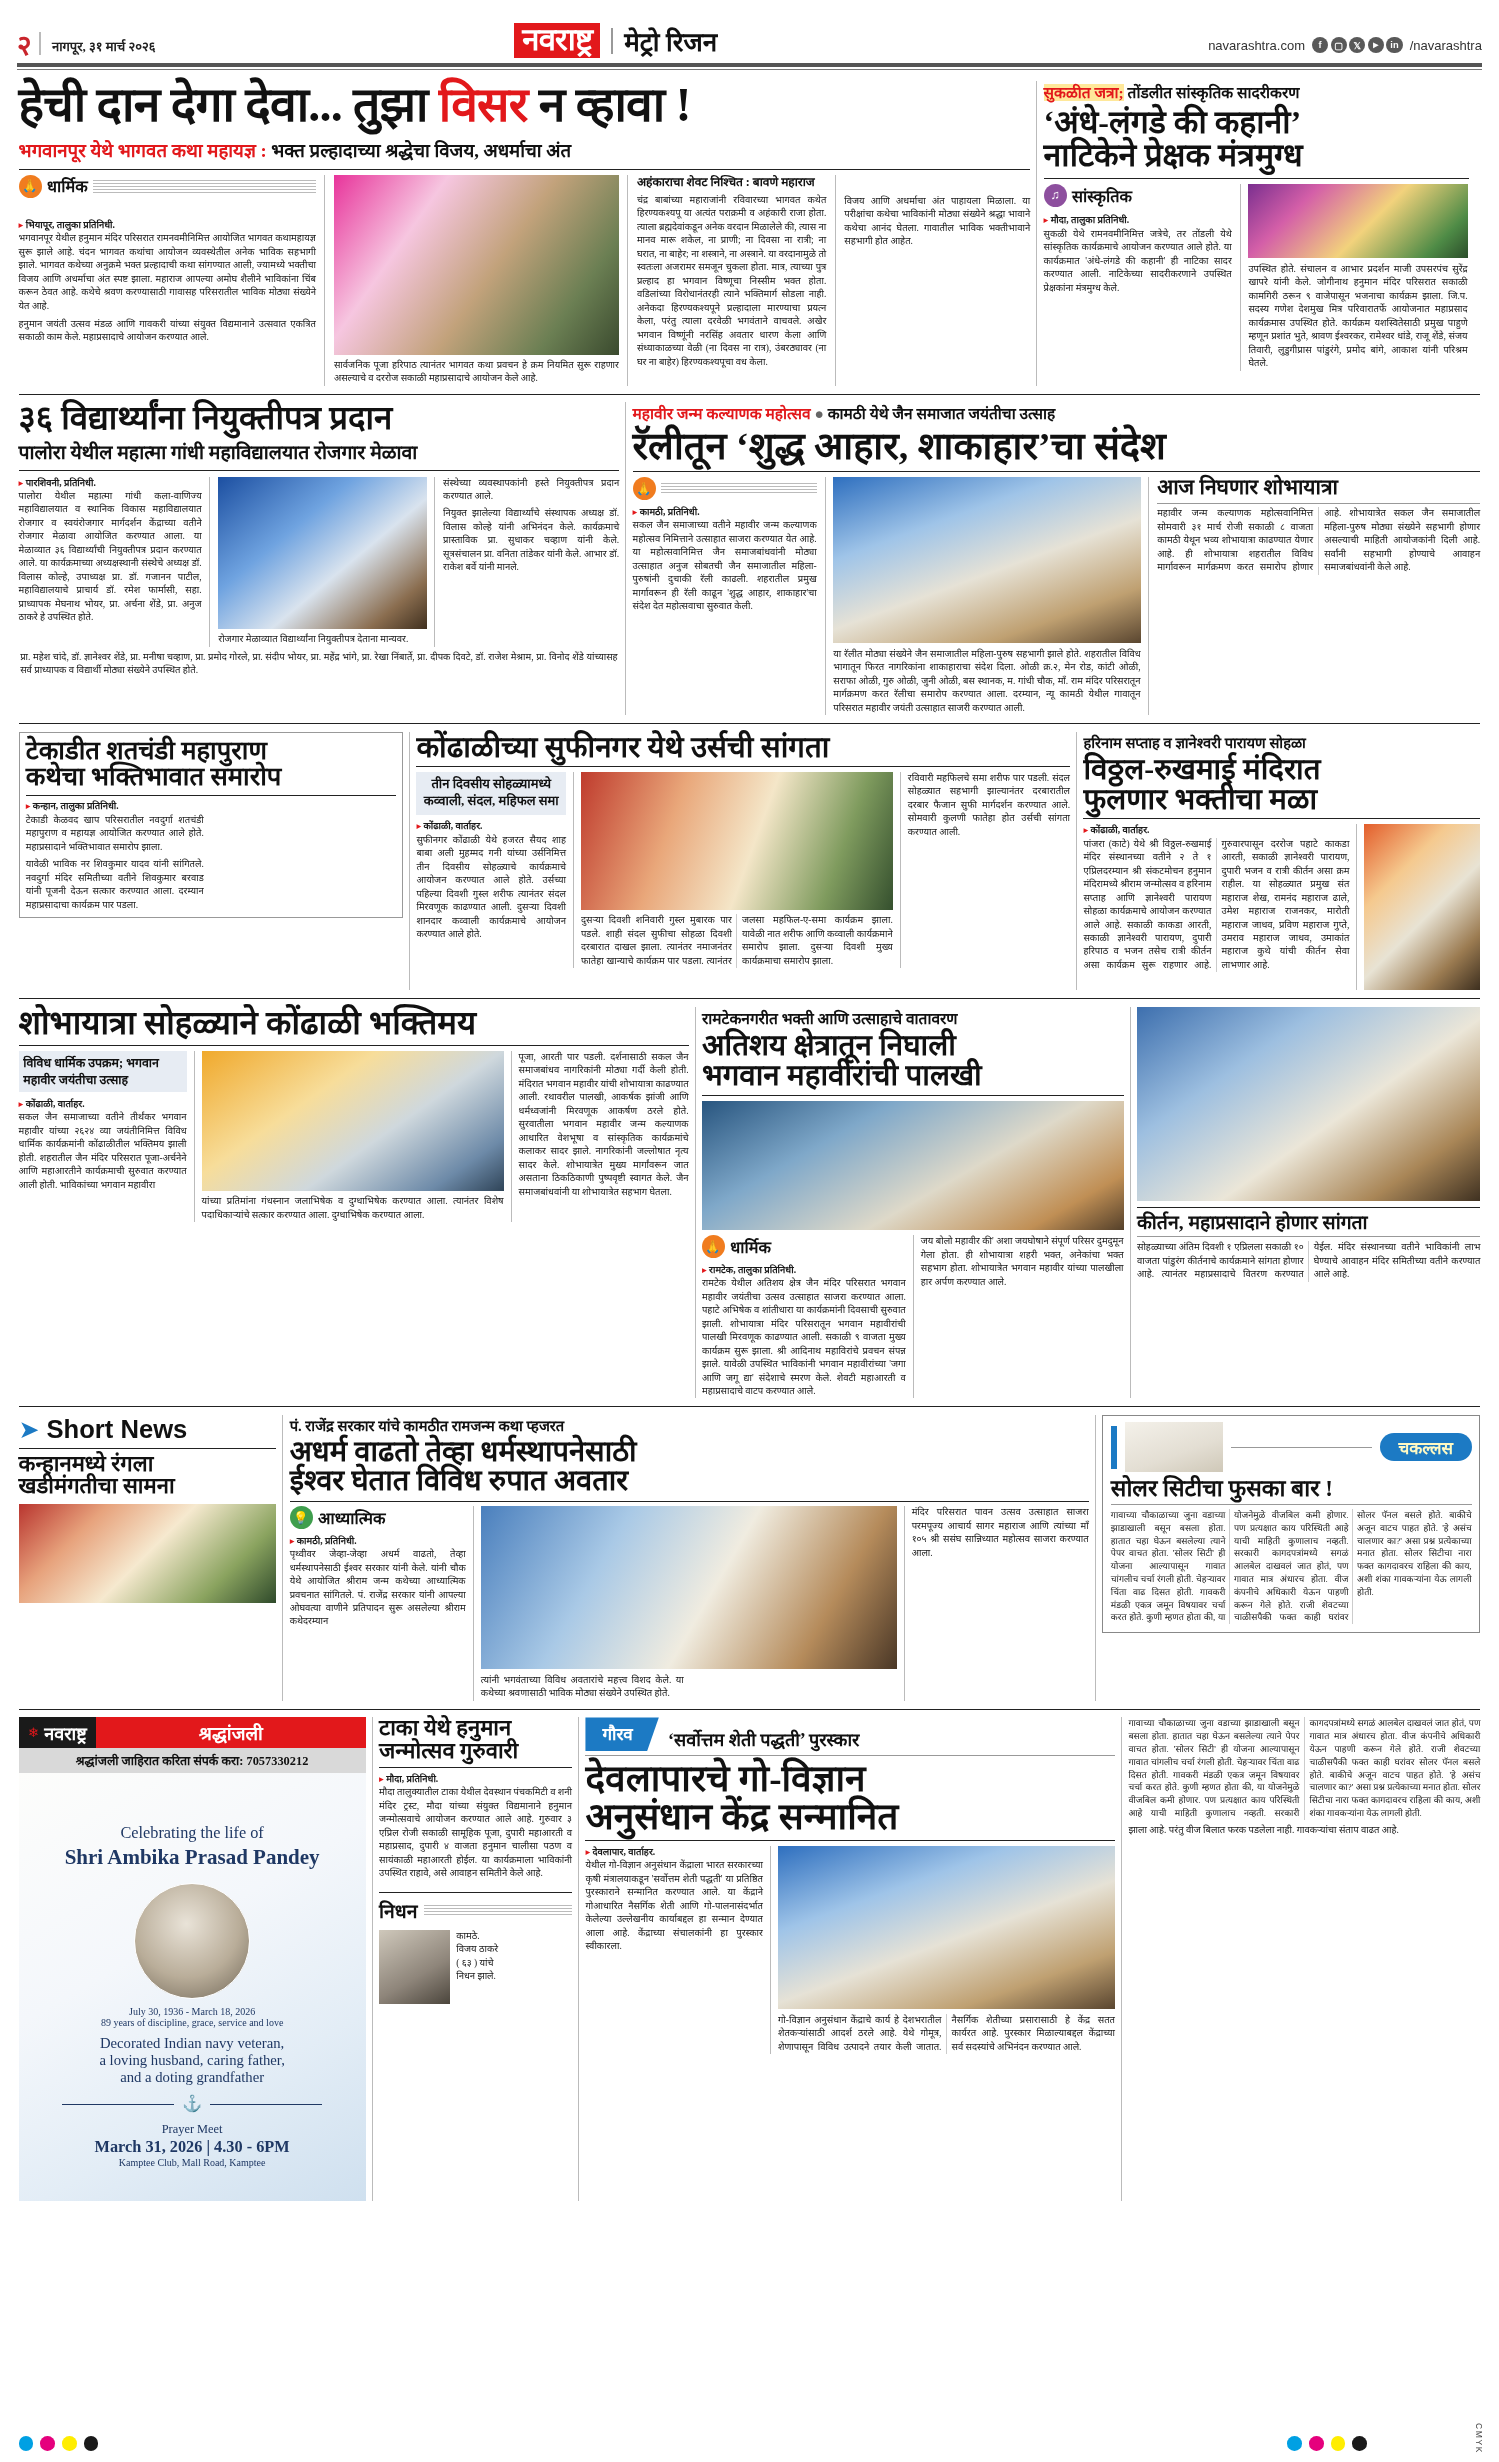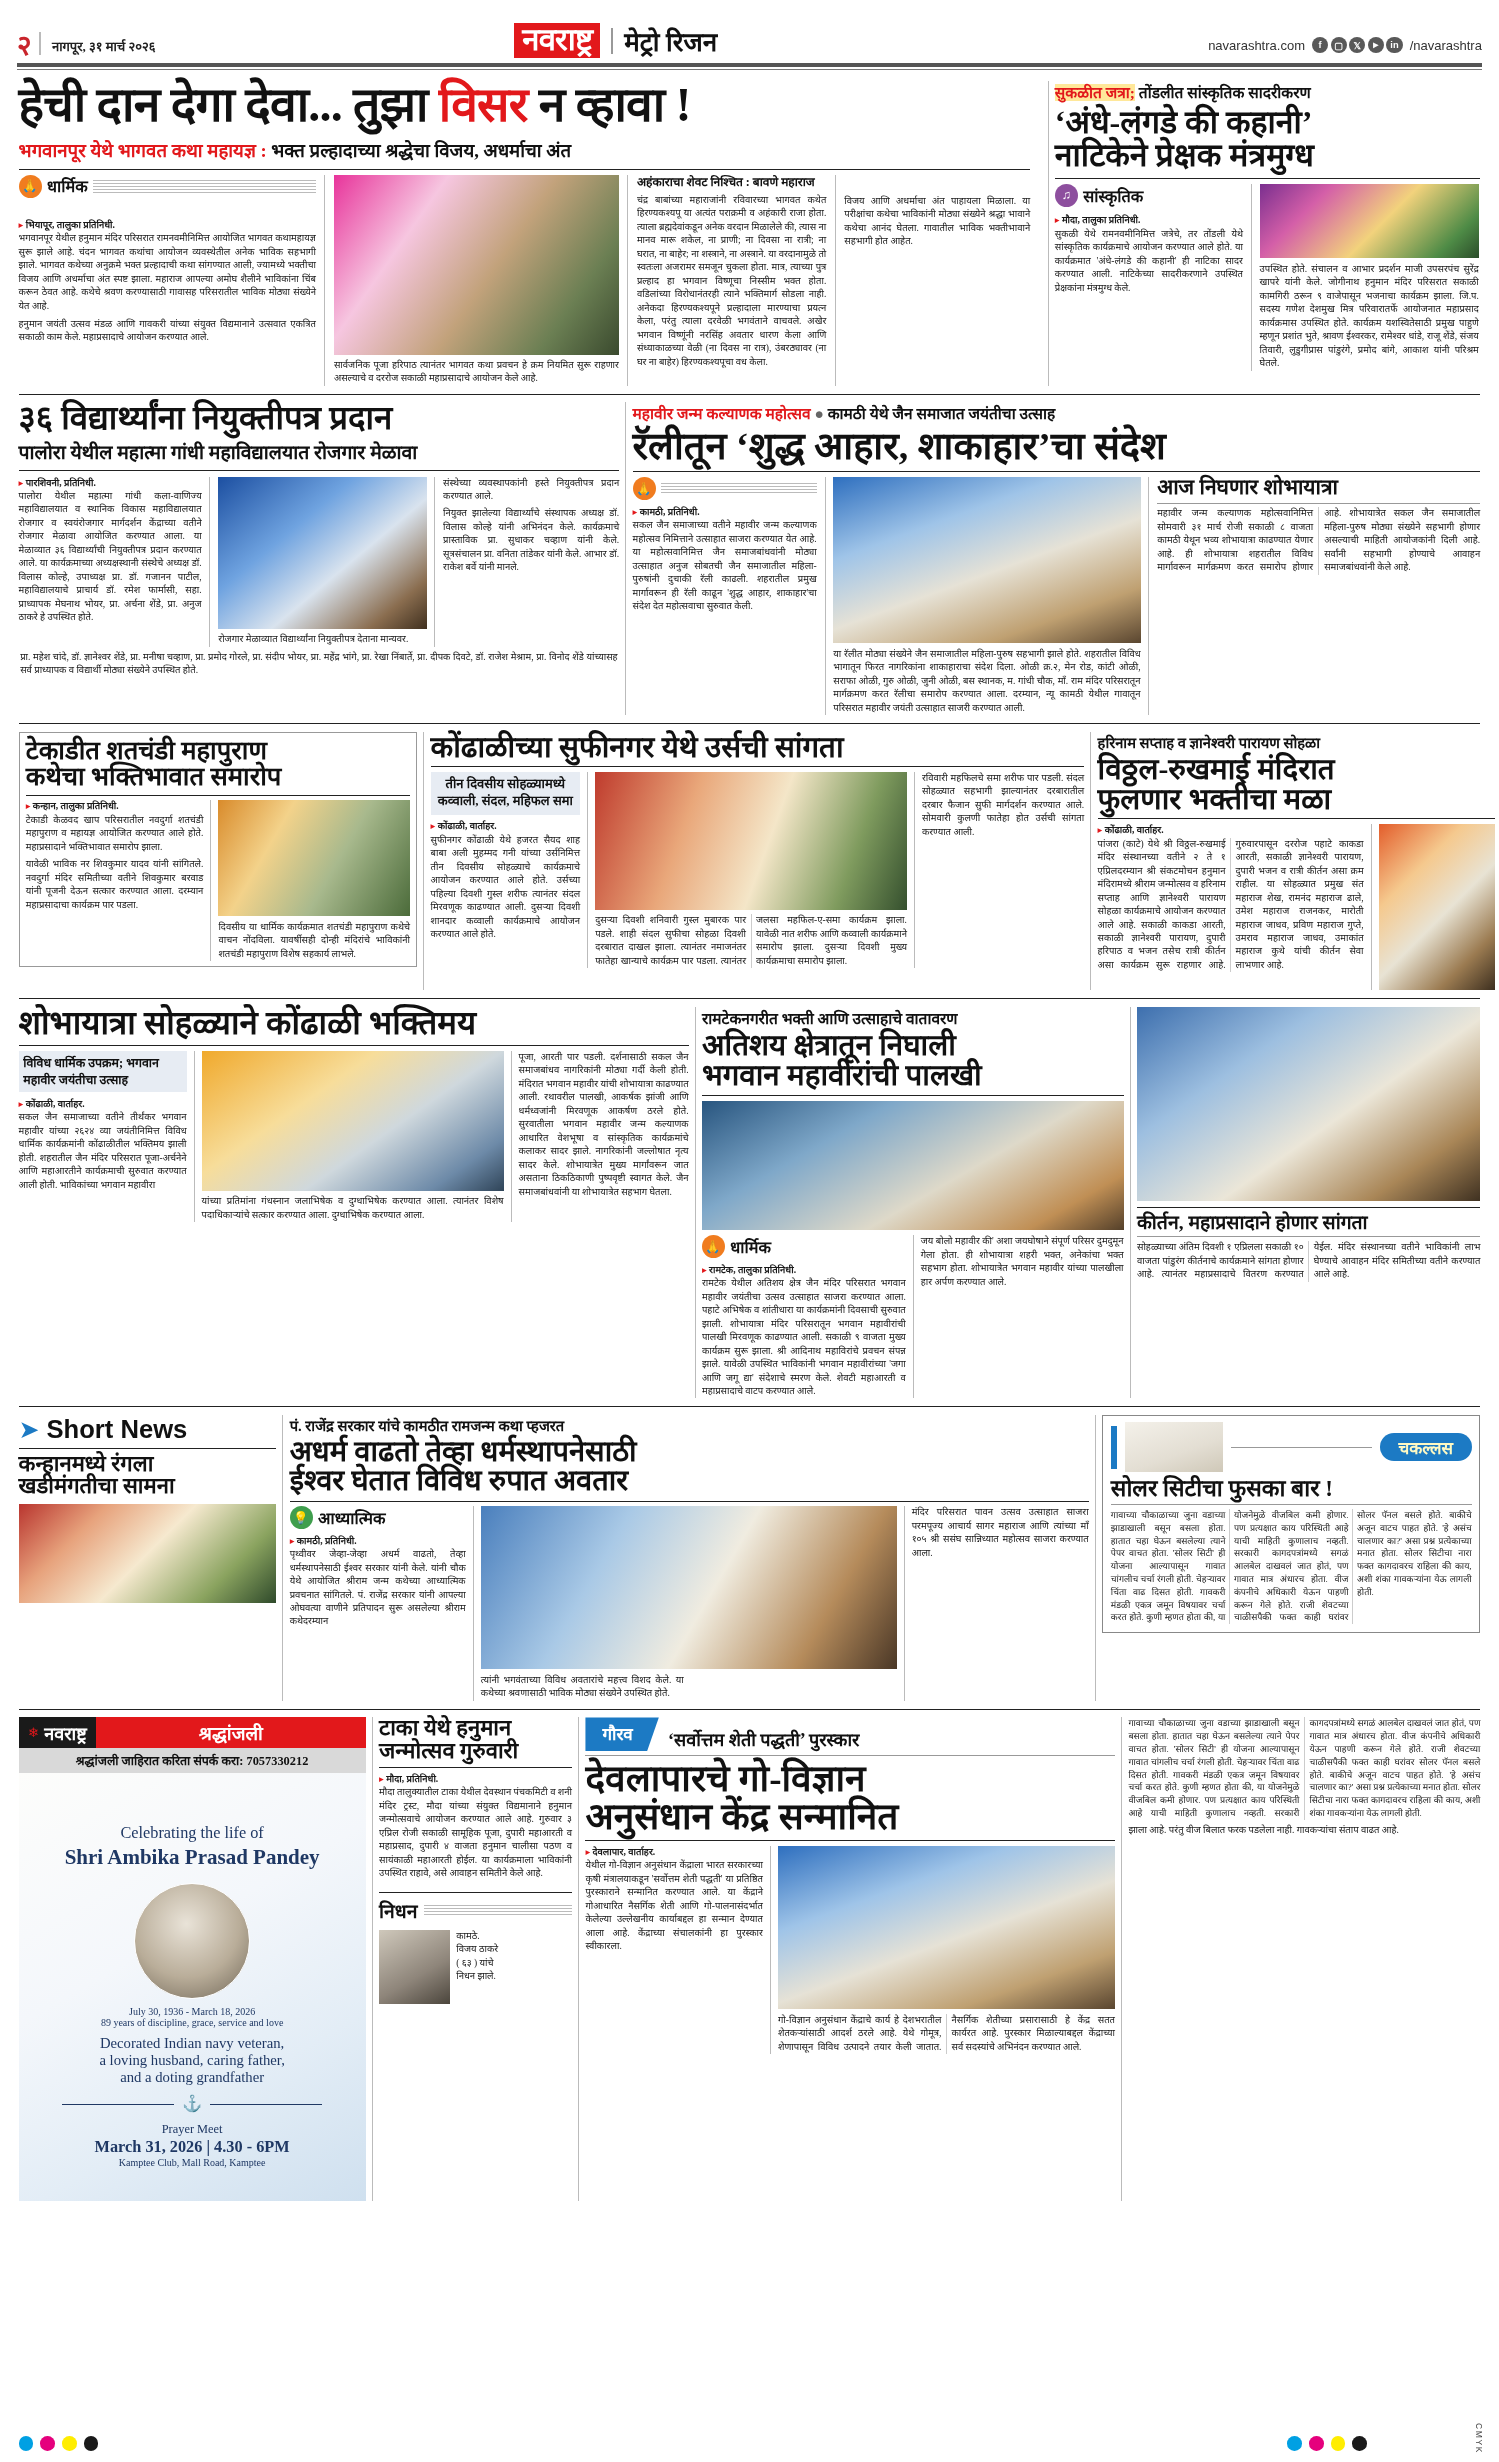--- a/index.html
+++ b/index.html
@@ -119,21 +119,21 @@
         <span>𝕏</span>
         <span>►</span>
         <span>in</span>
       </div>
       <div class="mh-handle">/navarashtra</div>
     </div>
   </div>
   <div class="rule-thick"></div>
   <div class="rule-thin"></div>
 
-  <div style="display:flex; margin-top:11px;justify-content:space-between;">
+  <div style="display:flex; margin-top:11px;">
 
     <div style="width:1024px; padding:0 6.2px;">
       <div class="hl" style="font-size:48px; letter-spacing:-0.8px;">
         <span>हेची दान देगा देवा... तुझा </span><span class="red">विसर</span><span> न व्हावा !</span>
       </div>
       <div style="margin-top:7px; font-size:18.6px; font-weight:bold;">
         <span class="red">भगवानपूर येथे भागवत कथा महायज्ञ :</span><span> भक्त प्रल्हादाच्या श्रद्धेचा विजय, अधर्माचा अंत</span>
       </div>
       <div class="hr-b" style="margin-top:6.2px;"></div>
 
@@ -260,24 +260,20 @@
         <div class="hl" style="font-size:25.6px;">टेकाडीत शतचंडी महापुराण</div>
         <div class="hl" style="font-size:25.6px;">कथेचा भक्तिभावात समारोप</div>
         <div class="hr-b" style="margin-top:4.7px;"></div>
         <div style="display:flex; margin-top:4.7px;">
           <div style="width:185px; padding-right:7px;">
             <div class="body-txt">
               <b class="dot-red">कन्हान, तालुका प्रतिनिधी.</b>
             </div>
             <div class="body-txt">टेकाडी केळवद खाप परिसरातील नवदुर्गा शतचंडी महापुराण व महायज्ञ आयोजित करण्यात आले होते. महाप्रसादाने भक्तिभावात समारोप झाला.</div>
             <div class="body-txt" style="margin-top:3.9px;">यावेळी भाविक नर शिवकुमार यादव यांनी सांगितले. नवदुर्गा मंदिर समितीच्या वतीने शिवकुमार बरवाड यांनी पूजनी देऊन सत्कार करण्यात आला. दरम्यान महाप्रसादाचा कार्यक्रम पार पडला.</div>
-          </div>
-          <div style="width:200px; padding-left:7px;" class="vr">
-            <div class="photo p3" style="width:100%; height:116px;"></div>
-            <div class="body-txt" style="margin-top:4.7px;">दिवसीय या धार्मिक कार्यक्रमात शतचंडी महापुराण कथेचे वाचन नोंदविला. यावर्षीसही दोन्ही मंदिरांचे भाविकांनी शतचंडी महापुराण विशेष सहकार्य लाभले.</div>
           </div>
         </div>
       </div>
     </div>
 
     <div style="width:667px; padding:0 6.2px;" class="vr">
       <div class="hl" style="font-size:29.5px;">कोंढाळीच्या सुफीनगर येथे उर्सची सांगता</div>
       <div class="hr-b" style="margin-top:3.9px;"></div>
       <div style="display:flex; margin-top:4.7px;">
         <div style="width:160px; padding-right:7px;">

